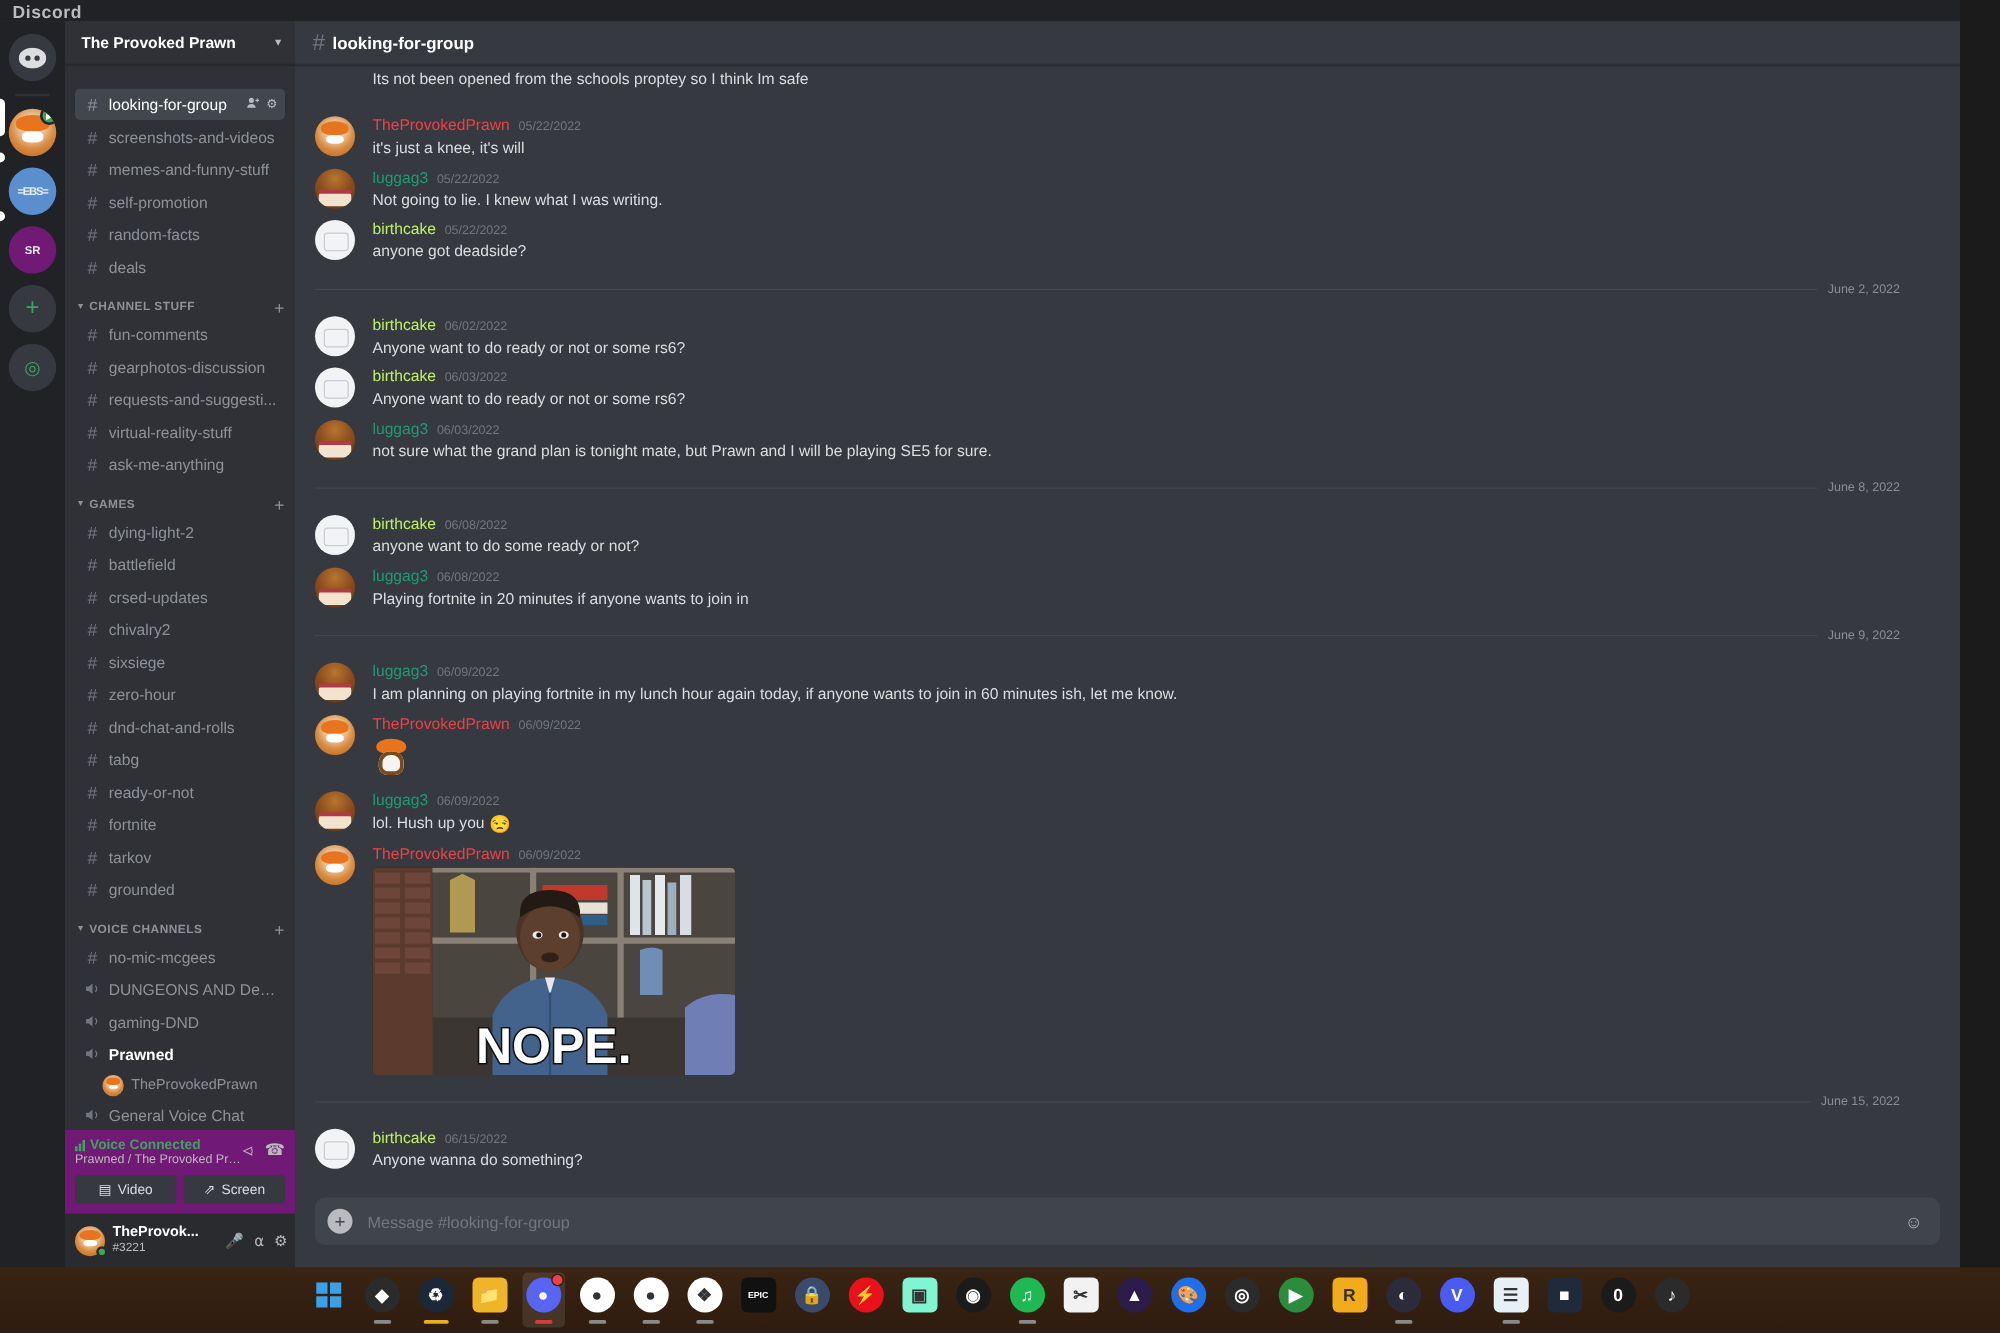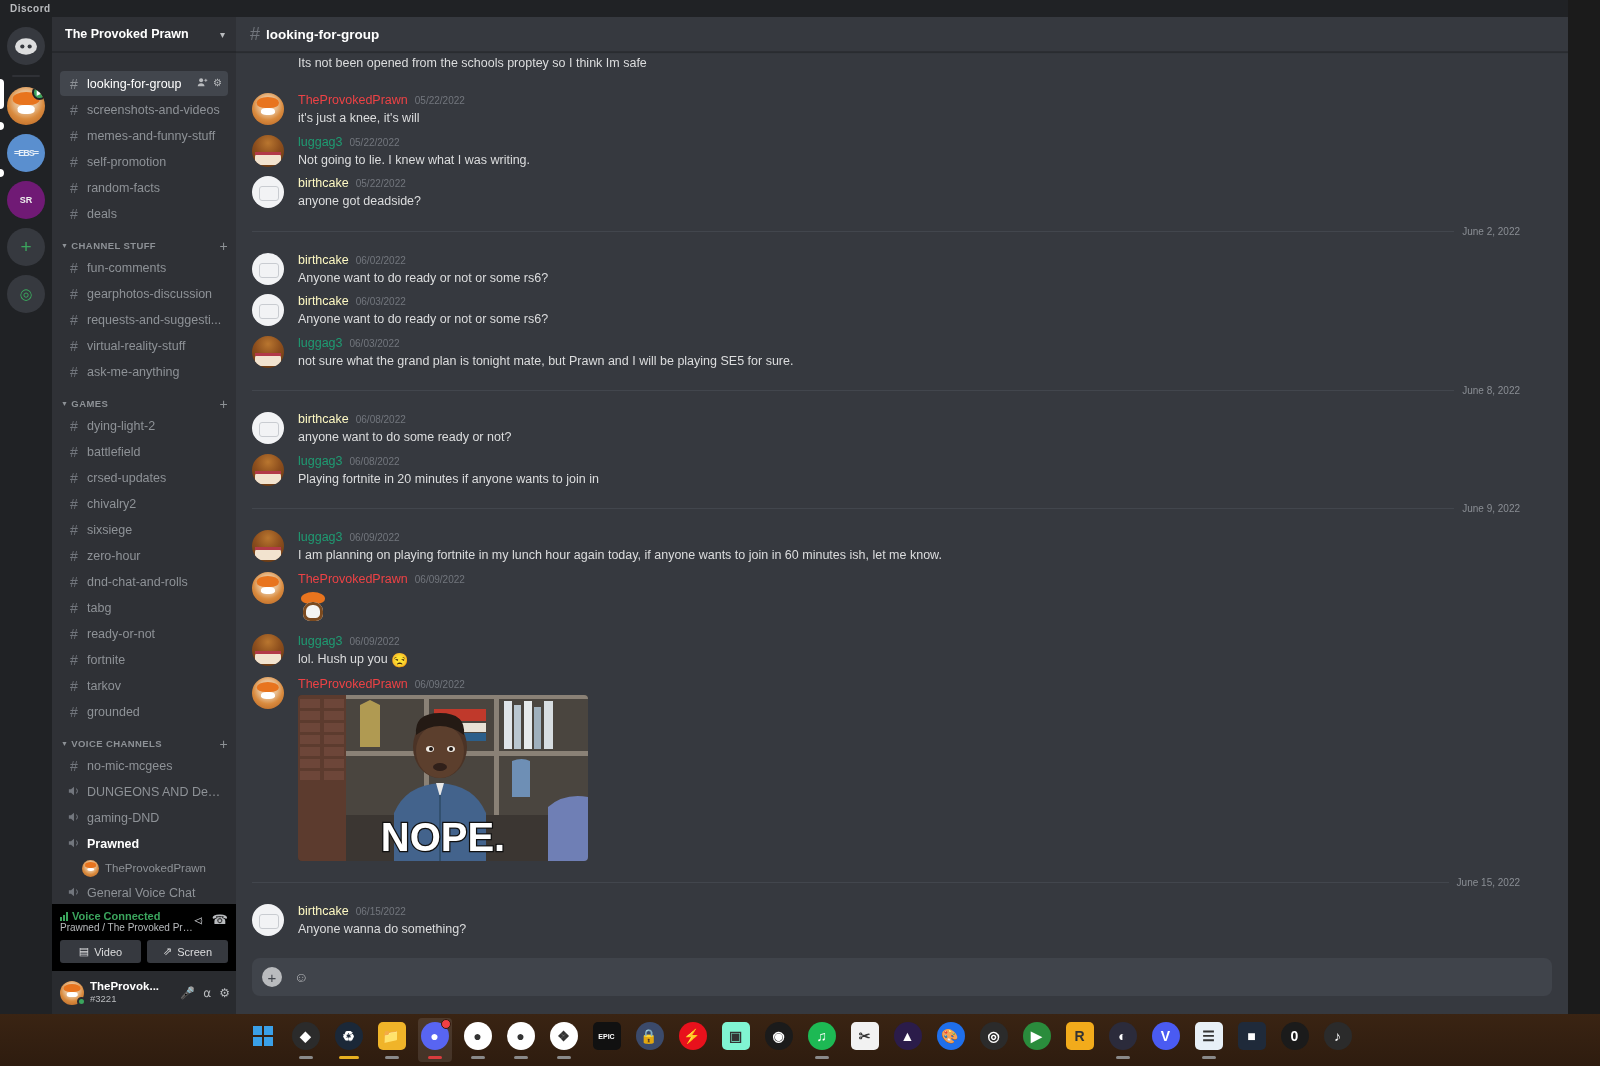--- a/index.html
+++ b/index.html
@@ -21,21 +21,21 @@
     left: 0; top: 0;
     width: 1568px; height: 1014px;
     background: #36393f;
     display: flex;
     flex-direction: column;
   }
   #titlebar {
     height: 17px;
     background: #202225;
     color: #b9bbbe;
-    font-size: 10px;
+    font-size: 14px;
     font-weight: bold;
     letter-spacing: .5px;
     display: flex;
     align-items: center;
     padding-left: 10px;
   }
   #window-body { flex: 1; display: flex; min-height: 0; }
 
   
   #server-rail {
@@ -160,21 +160,21 @@
     cursor: pointer;
   }
   .vm-avatar {
     width: 17px; height: 17px; border-radius: 50%;
     margin-right: 6px; flex-shrink: 0;
     position: relative; overflow: hidden;
   }
 
   
   #voice-panel {
-    background: #000000;
+    background: #701a75;
     padding: 6px 8px 8px 8px;
     flex-shrink: 0;
     text-align: center;
   }
   #voice-top { display: flex; align-items: flex-start; }
   #voice-status { flex: 1; min-width: 0; }
   #voice-connected {
     color: #3ba55d; font-size: 11px; font-weight: bold;
     display: flex; align-items: center;
   }
@@ -257,21 +257,21 @@
     content: "";
     position: absolute; left: 8%; bottom: 36%;
     width: 84%; height: 10%;
     background: #b23a48;
   }
   .msg-body { flex: 1; min-width: 0; }
   .msg-head { display: flex; align-items: baseline; gap: 7px; line-height: 1.2; }
   .author { font-size: 12.5px; font-weight: 500; cursor: pointer; }
   .author.prawn { color: #ed4245; }
   .author.lugg { color: #1f9b72; }
-  .author.birth { color: #fef9c3; }
+  .author.birth { color: #bef264; }
   .ts { color: #72767d; font-size: 10px; }
   .msg-text { color: #dcddde; font-size: 12.5px; line-height: 1.32; padding-top: 2px; word-wrap: break-word; }
   .msg-text.emoji-only { font-size: 30px; line-height: 1.2; }
   .big-emoji {
     display: inline-block;
     width: 30px; height: 34px;
     position: relative;
     vertical-align: middle;
   }
   .big-emoji .cap {
@@ -817,20 +817,21 @@
                   <span class="ts">06/15/2022</span>
                 </div>
                 <div class="msg-text">Anyone wanna do something?</div>
               </div>
             </div>
           </div>
 
         <div id="composer-wrap">
           <div id="composer">
             <span id="composer-plus">+</span>
+            <input id="composer-input" type="text" placeholder="Message #looking-for-group" style="">
             <span id="composer-right">
               <span>☺</span>
             </span>
           </div>
         </div>
       </div>
 
     </div>
   </div>
 

